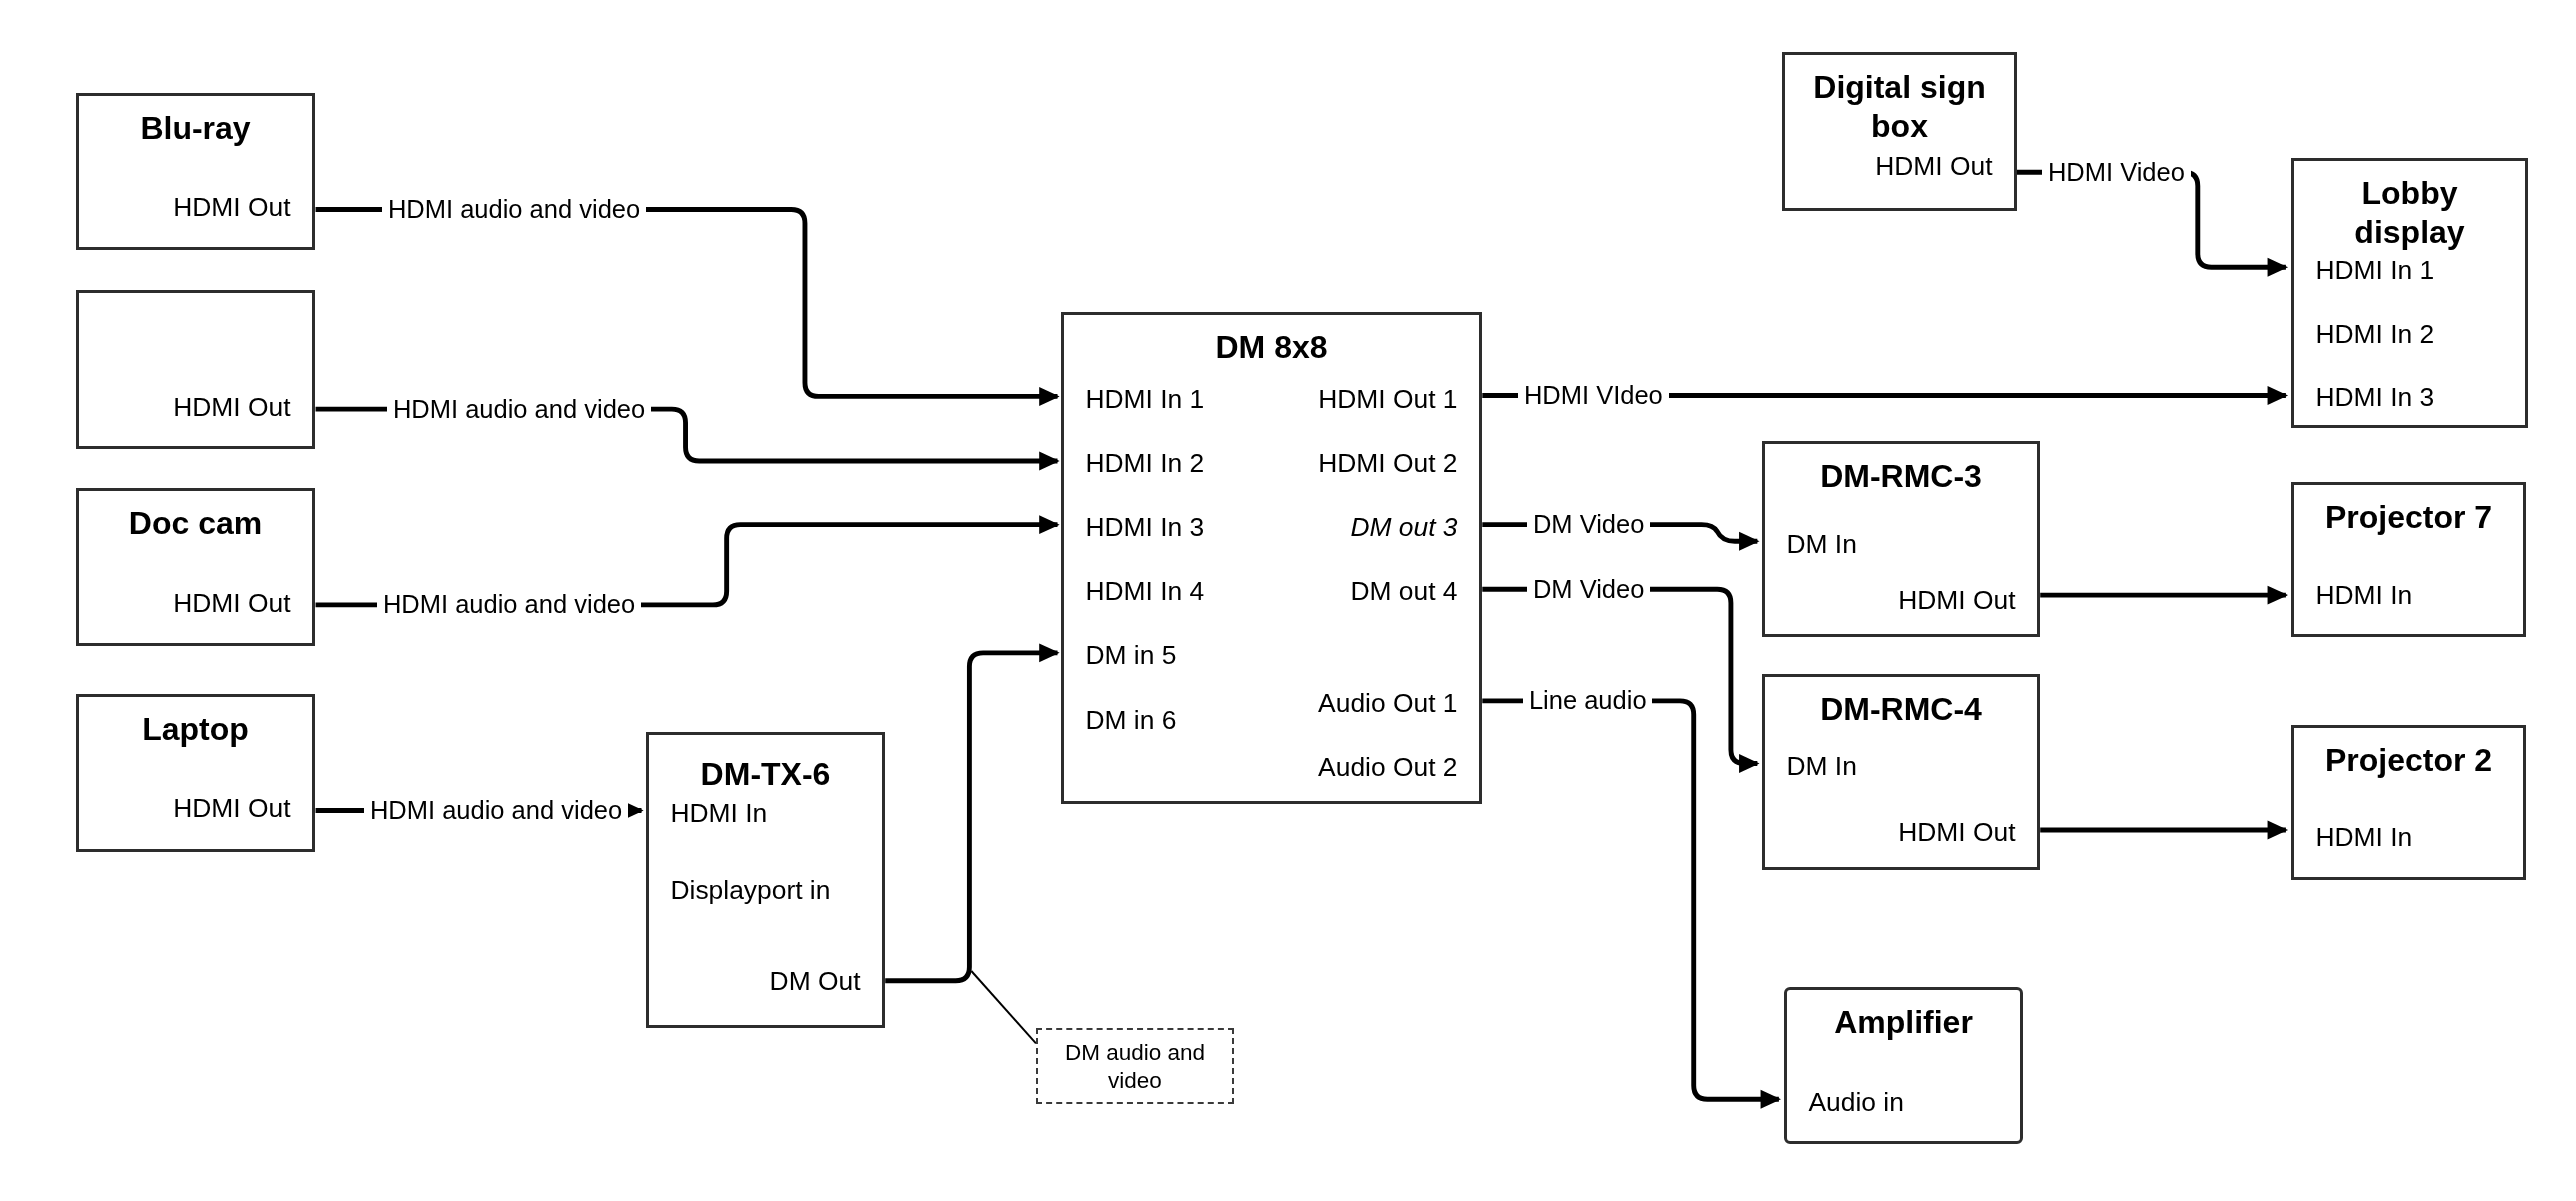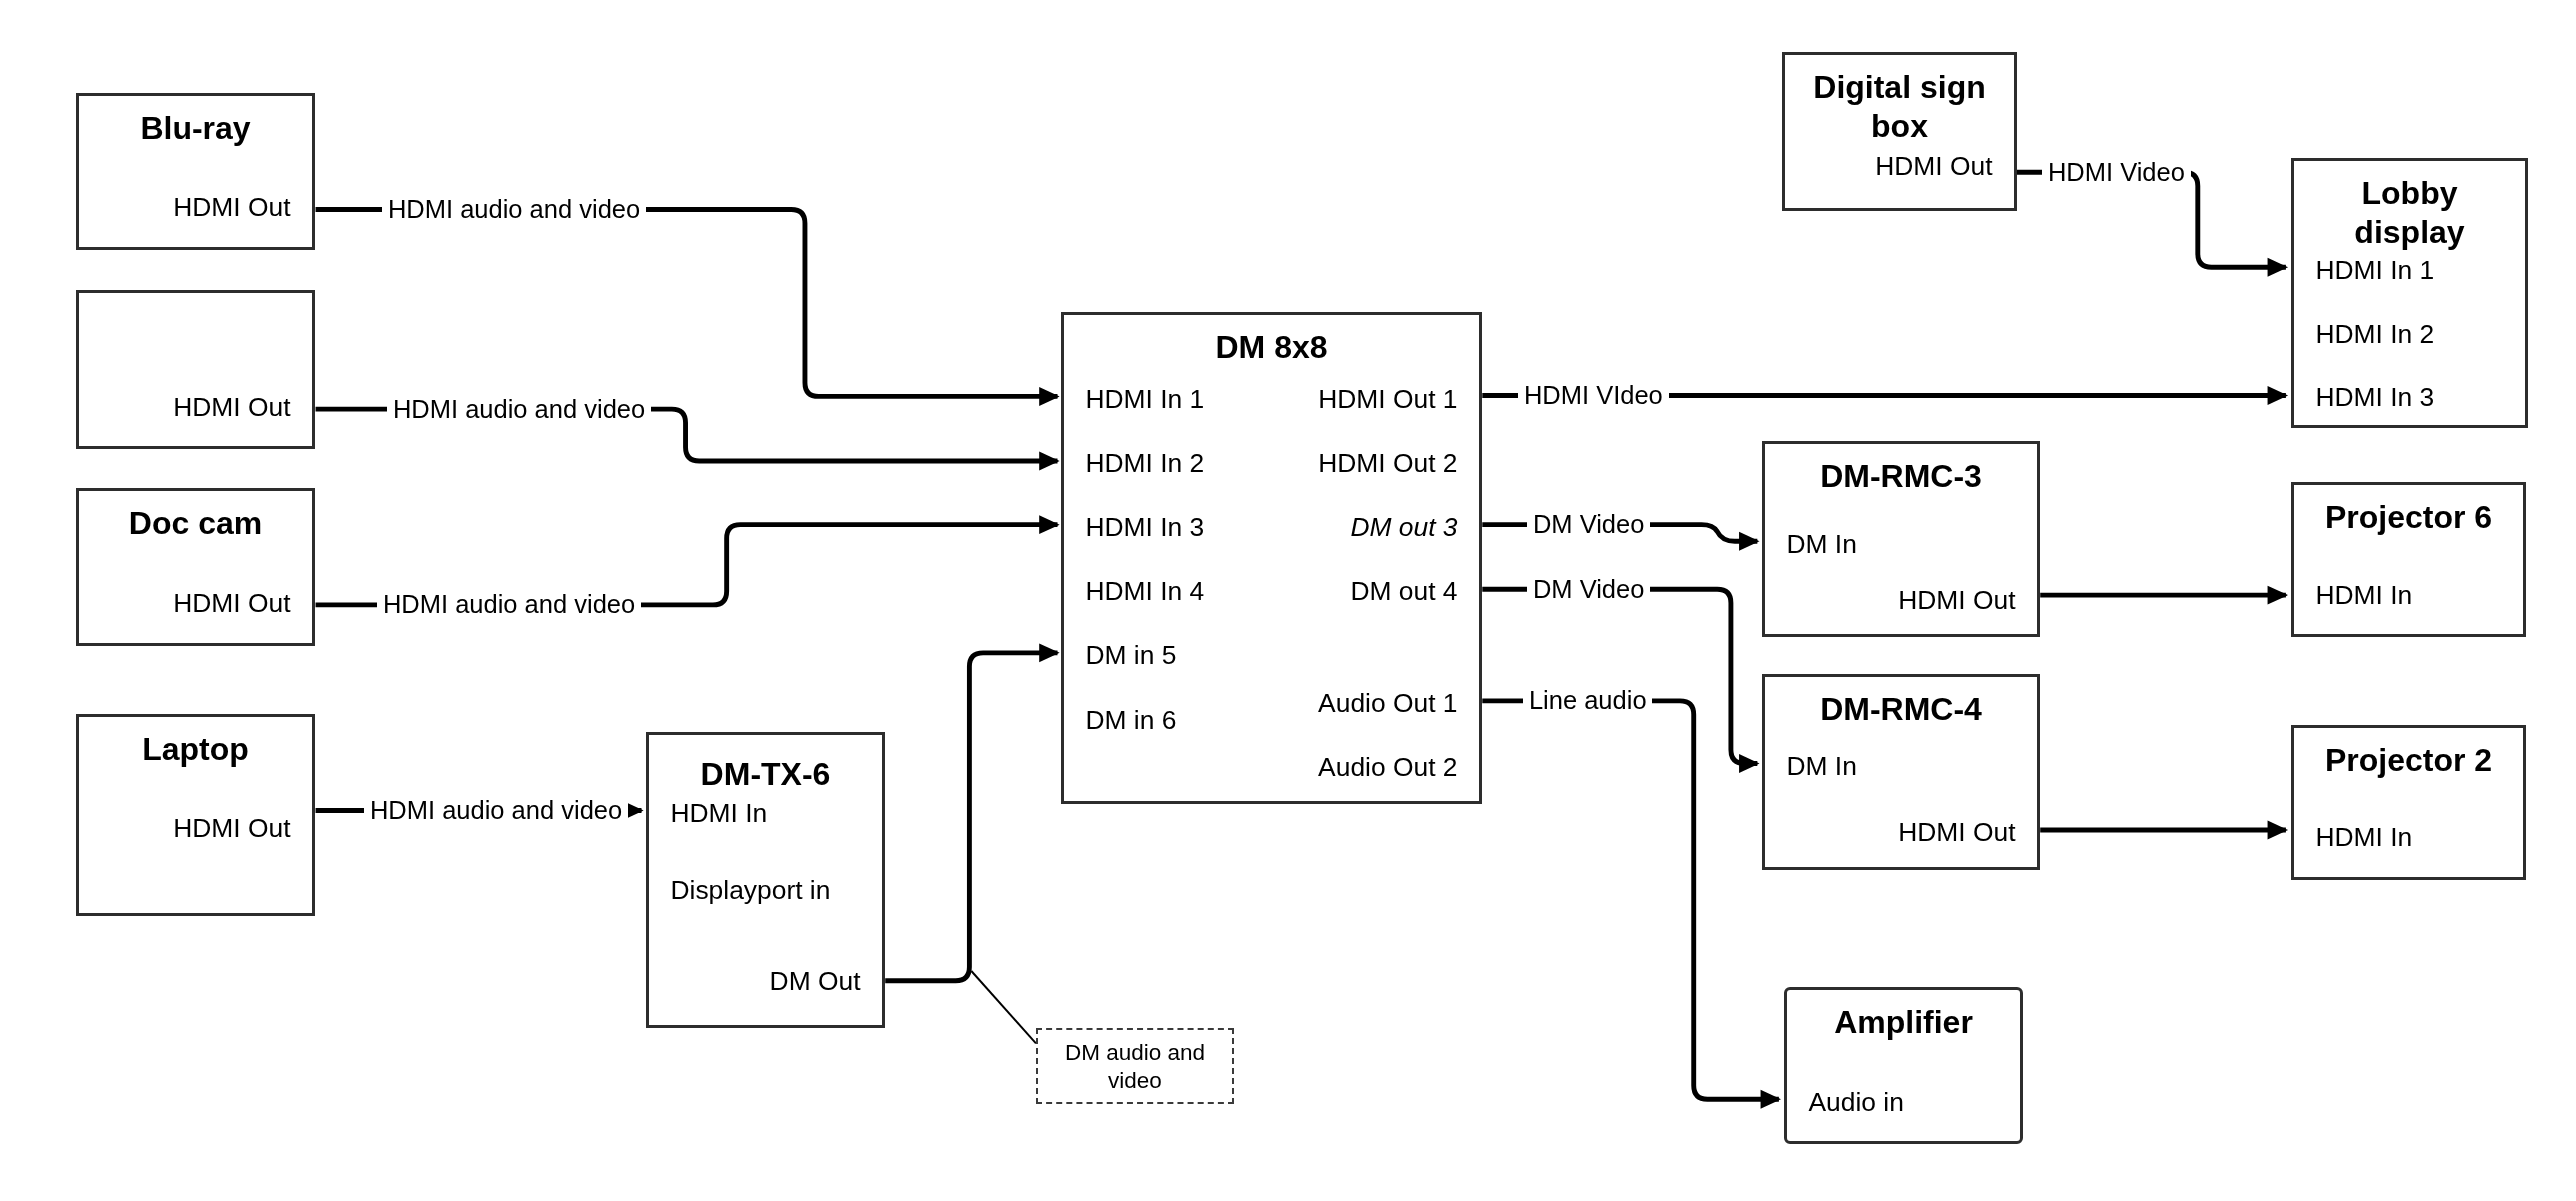--- a/index.html
+++ b/index.html
@@ -52,21 +52,21 @@
 
   <div class="box" style="left:76px;top:290px;width:239px;height:159px;">
     <span class="port pr" style="top:99px;">HDMI Out</span>
   </div>
 
   <div class="box" style="left:76px;top:488px;width:239px;height:158px;">
     <div class="title">Doc cam</div>
     <span class="port pr" style="top:97px;">HDMI Out</span>
   </div>
 
-  <div class="box" style="left:76px;top:714px;width:239px;height:202px;">
+  <div class="box" style="left:76px;top:694px;width:239px;height:158px;">
     <div class="title">Laptop</div>
     <span class="port pr" style="top:96px;">HDMI Out</span>
   </div>
 
   <div class="box" style="left:646px;top:732px;width:239px;height:296px;">
     <div class="title" style="padding-top:19.6px;">DM-TX-6</div>
     <span class="port pl" style="top:63px;">HDMI In</span>
     <span class="port pl" style="top:140px;">Displayport in</span>
     <span class="port pr" style="top:231px;">DM Out</span>
   </div>
@@ -99,21 +99,21 @@
     <span class="port pl" style="top:221px;">HDMI In 3</span>
   </div>
 
   <div class="box" style="left:1762px;top:441px;width:278px;height:196px;">
     <div class="title">DM-RMC-3</div>
     <span class="port pl" style="top:85px;">DM In</span>
     <span class="port pr" style="top:141px;">HDMI Out</span>
   </div>
 
   <div class="box" style="left:2291px;top:482px;width:235px;height:155px;">
-    <div class="title">Projector 6</div>
+    <div class="title">Projector 7</div>
     <span class="port pl" style="top:95px;">HDMI In</span>
   </div>
 
   <div class="box" style="left:1762px;top:674px;width:278px;height:196px;">
     <div class="title">DM-RMC-4</div>
     <span class="port pl" style="top:74px;">DM In</span>
     <span class="port pr" style="top:140px;">HDMI Out</span>
   </div>
 
   <div class="box" style="left:2291px;top:725px;width:235px;height:155px;">

